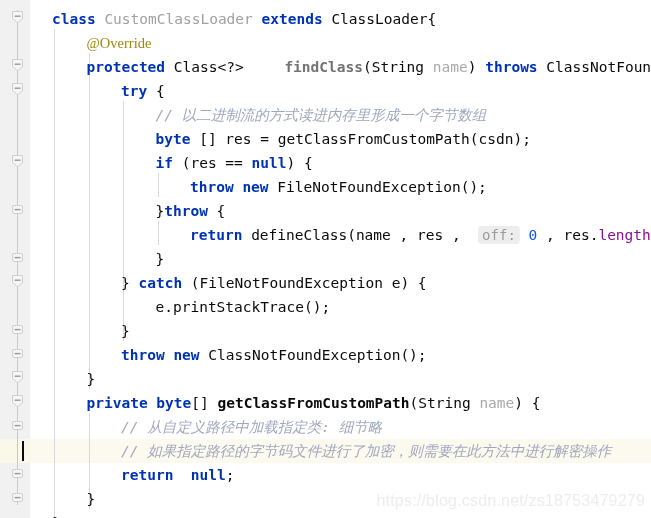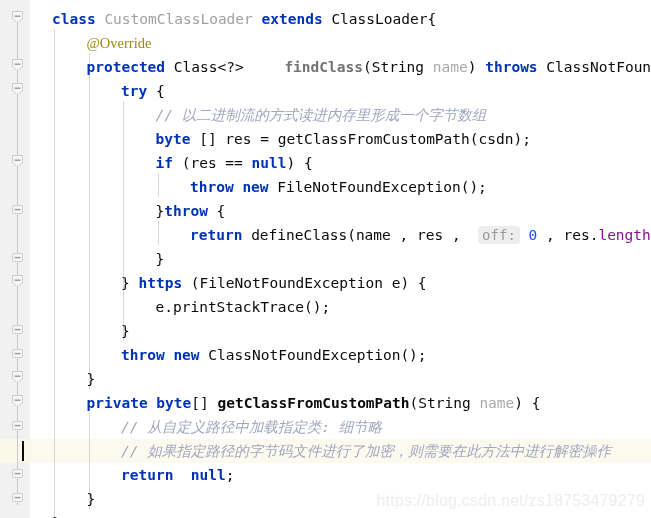--- a/index.html
+++ b/index.html
@@ -262,21 +262,21 @@
       <div class="line" style="top: 31px; padding-left: 55.5px;"><span class="anno txt">@Override</span></div>
       <div class="line" style="top: 55px; padding-left: 55.5px;"><span class="kw txt">protected</span><span class="plain txt"> </span><span class="cls txt">Class&lt;?&gt;</span><span class="plain txt"> </span><span class="findcls txt">findClass</span><span class="plain txt">(</span><span class="cls txt">String</span><span class="plain txt"> </span><span class="param txt">name</span><span class="plain txt">) </span><span class="kw txt">throws</span><span class="plain txt"> </span><span class="cls txt">ClassNotFoundException</span></div>
       <div class="line" style="top: 79px; padding-left: 90px;"><span class="kw txt">try</span><span class="plain txt"> {</span></div>
       <div class="line" style="top: 103px; padding-left: 124.5px;"><span class="comment txt">// 以二进制流的方式读进内存里形成一个字节数组</span></div>
       <div class="line" style="top: 127px; padding-left: 124.5px;"><span class="kw txt">byte</span><span class="plain txt"> [] res = </span><span class="mcall txt">getClassFromCustomPath</span><span class="plain txt">(csdn);</span></div>
       <div class="line" style="top: 151px; padding-left: 124.5px;"><span class="kw txt">if</span><span class="plain txt"> (res == </span><span class="kw txt">null</span><span class="plain txt">) {</span></div>
       <div class="line" style="top: 175px; padding-left: 159px;"><span class="kw txt">throw</span><span class="plain txt"> </span><span class="kw txt">new</span><span class="plain txt"> </span><span class="cls txt">FileNotFoundException</span><span class="plain txt">();</span></div>
       <div class="line" style="top: 199px; padding-left: 124.5px;"><span class="plain txt">}</span><span class="kw txt">throw</span><span class="plain txt"> {</span></div>
       <div class="line" style="top: 223px; padding-left: 159px;"><span class="kw txt">return</span><span class="plain txt"> </span><span class="mcall txt">defineClass</span><span class="plain txt">(name , res ,  </span><span><span class="hint">off:</span><span class="num"> 0</span></span><span class="plain txt"> , res.</span><span class="field txt">length</span><span class="plain txt">);</span></div>
       <div class="line" style="top: 247px; padding-left: 124.5px;"><span class="plain txt">}</span></div>
-      <div class="line" style="top: 271px; padding-left: 90px;"><span class="plain txt">} </span><span class="kw txt">https</span><span class="plain txt"> (</span><span class="cls txt">FileNotFoundException</span><span class="plain txt"> e) {</span></div>
+      <div class="line" style="top: 271px; padding-left: 90px;"><span class="plain txt">} </span><span class="kw txt">catch</span><span class="plain txt"> (</span><span class="cls txt">FileNotFoundException</span><span class="plain txt"> e) {</span></div>
       <div class="line" style="top: 295px; padding-left: 124.5px;"><span class="plain txt">e.</span><span class="mcall txt">printStackTrace</span><span class="plain txt">();</span></div>
       <div class="line" style="top: 319px; padding-left: 90px;"><span class="plain txt">}</span></div>
       <div class="line" style="top: 343px; padding-left: 90px;"><span class="kw txt">throw</span><span class="plain txt"> </span><span class="kw txt">new</span><span class="plain txt"> </span><span class="cls txt">ClassNotFoundException</span><span class="plain txt">();</span></div>
       <div class="line" style="top: 367px; padding-left: 55.5px;"><span class="plain txt">}</span></div>
       <div class="line" style="top: 391px; padding-left: 55.5px;"><span class="kw txt">private</span><span class="plain txt"> </span><span class="kw txt">byte</span><span class="plain txt">[] </span><span class="declfn txt">getClassFromCustomPath</span><span class="plain txt">(</span><span class="cls txt">String</span><span class="plain txt"> </span><span class="param txt">name</span><span class="plain txt">) {</span></div>
       <div class="line" style="top: 415px; padding-left: 90px;"><span class="comment txt">// 从自定义路径中加载指定类: 细节略</span></div>
       <div class="line" style="top: 439px; padding-left: 90px;"><span class="comment txt">// 如果指定路径的字节码文件进行了加密，则需要在此方法中进行解密操作</span></div>
       <div class="line" style="top: 463px; padding-left: 90px;"><span class="kw txt">return</span><span class="plain txt">  </span><span class="kw txt">null</span><span class="plain txt">;</span></div>
       <div class="line" style="top: 487px; padding-left: 55.5px;"><span class="plain txt">}</span></div>
       <div class="line" style="top: 511px; padding-left: 21px;"><span class="plain txt">}</span></div>

